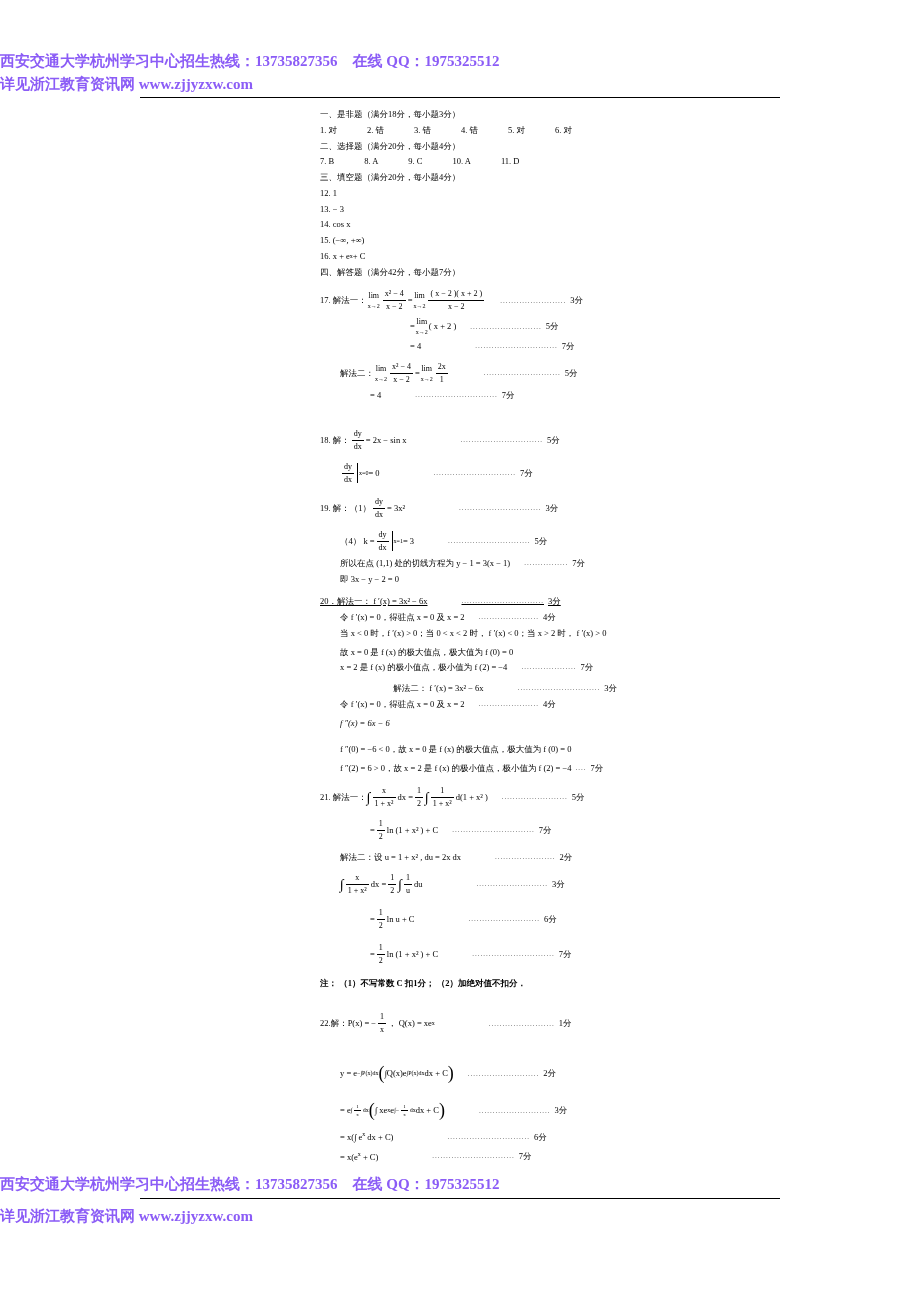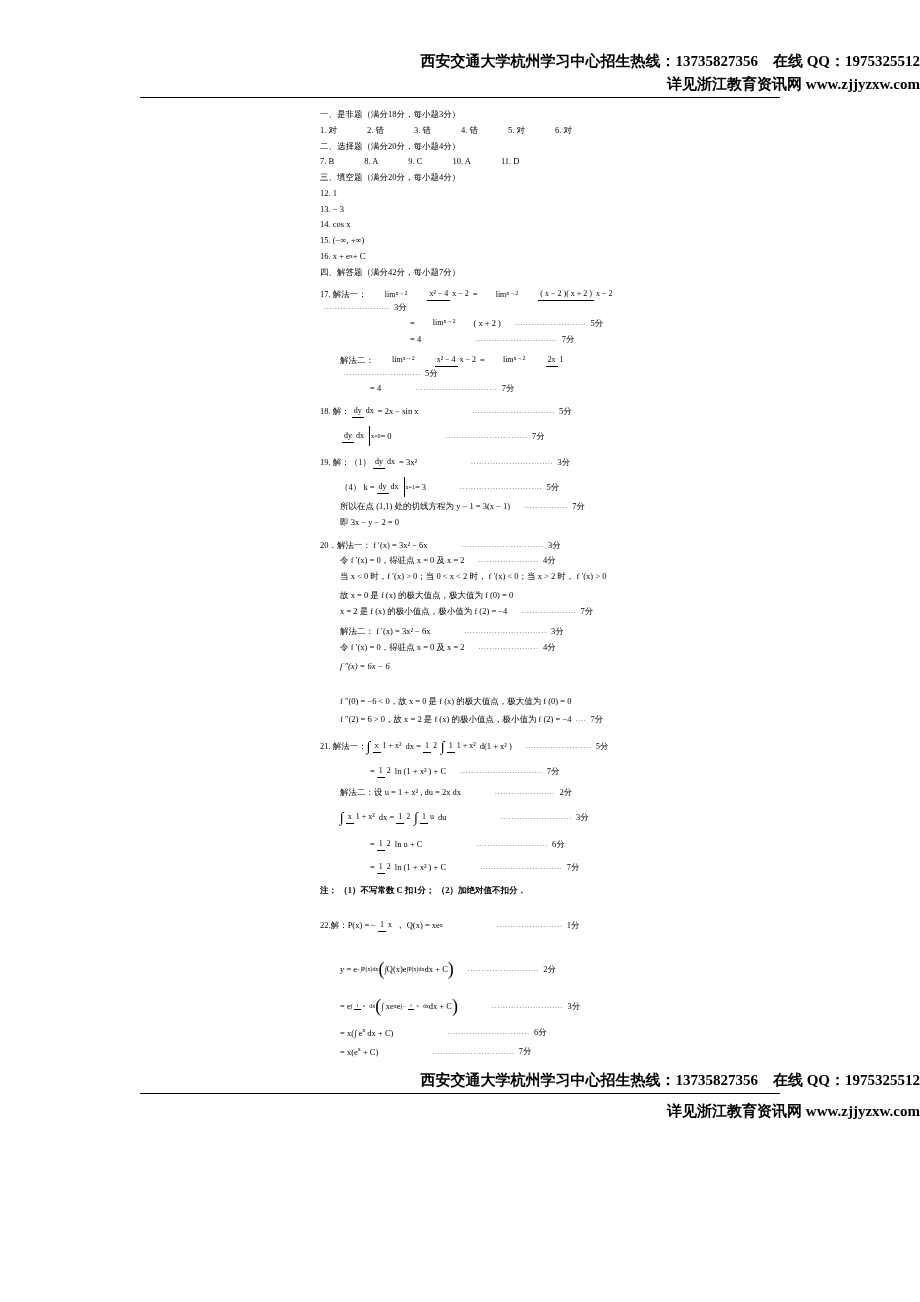--- a/index.html
+++ b/index.html
@@ -9,24 +9,24 @@
     font-family: "SimSun", "宋体", serif;
     width: 920px;
   }
   .page {
     width: 920px;
     position: relative;
     padding-top: 50px;
     padding-bottom: 40px;
   }
   .header, .footer {
-    text-align: right;
+    text-align: left;
     font-family: "SimSun", serif;
     font-weight: bold;
-    color: #000000;
+    color: #8b5cf6;
     font-size: 15px;
     line-height: 1.5;
     width: 920px;
   }
   .footer {
     position: relative;
     margin-top: 10px;
   }
   .hr {
     border: none;
@@ -46,35 +46,35 @@
   .ind3 { padding-left: 90px; }
   .dots {
     flex: 0 0 auto;
     letter-spacing: 1px;
     color:#555;
     font-size:7px;
     padding: 0 4px;
   }
   .frac {
     display: inline-flex;
-    flex-direction: row;
+    flex-direction: column;
     vertical-align: middle;
     text-align: center;
     font-size: 8px;
     margin: 0 2px;
   }
   .frac .n { border-bottom: 0.7px solid #000; padding: 0 2px; }
   .frac .d { padding: 0 2px; }
   .lim {
     display: inline-flex;
-    flex-direction: row;
+    flex-direction: column;
     vertical-align: middle;
     text-align: center;
     font-size: 8px;
-    margin: 0 18px;
+    margin: 0 1px;
   }
   .lim .t { }
   .lim .b { font-size: 6px; }
   .sup { font-size: 6px; vertical-align: super; }
   .sub { font-size: 6px; vertical-align: sub; }
   .bigbar {
     display:inline-block;
     border-left:0.7px solid #000;
     height:20px;
     vertical-align:middle;
@@ -203,21 +203,21 @@
       <span class="sp2"></span><span class="dots">............................</span>
       <span>5分</span>
     </div>
     <div class="row ind2">
       <span>= 4</span>
       <span class="sp2"></span>
         <span class="dots">..............................</span>
       <span>7分</span>
     </div>
 
-    <div class="row" style="margin-top:10px;">
+    <div class="row" style="margin-top:26px;">
       <span>18. 解：</span>
       <span class="frac">
           <span class="n">dy</span>
           <span class="d">dx</span>
         </span>
       <span> = 2x − sin x</span>
       <span class="sp3"></span>
         <span class="dots">..............................</span>
       <span>5分</span>
     </div>
@@ -259,55 +259,55 @@
       <span>5分</span>
     </div>
     <div class="row ind1">
       <span>所以在点 (1,1) 处的切线方程为 y − 1 = 3(x − 1)</span>
       <span class="sp"></span>
         <span class="dots">................</span>
       <span>7分</span>
     </div>
     <div class="row ind1">即 3x − y − 2 = 0</div>
 
-    <div class="row" style="margin-top:10px;">
+    <div class="row" style="margin-top:10px;text-decoration:underline;">
       <span>20．解法一：  f ′(x) = 3x² − 6x</span>
       <span class="sp2"></span>
         <span class="dots">..............................</span>
       <span>3分</span>
     </div>
     <div class="row ind1">
       <span>令  f ′(x) = 0，得驻点 x = 0 及 x = 2</span>
       <span class="sp"></span>
         <span class="dots">......................</span>
       <span>4分</span>
     </div>
     <div class="row ind1">当  x &lt; 0 时，f ′(x) &gt; 0；当   0 &lt; x &lt; 2 时， f ′(x) &lt; 0；当  x &gt; 2 时， f ′(x) &gt; 0</div>
     <div class="row ind1" style="margin-top:6px;">故  x = 0 是 f (x) 的极大值点，极大值为 f (0) = 0</div>
     <div class="row ind1">
       <span>     x = 2 是 f (x) 的极小值点，极小值为 f (2) = −4</span>
       <span class="sp"></span>
         <span class="dots">....................</span>
       <span>7分</span>
     </div>
 
-    <div class="row ind1" style="margin-top:8px;">
+    <div class="row ind1" style="margin-top:8px;justify-content:center;">
       <span>解法二：  f ′(x) = 3x² − 6x</span>
       <span class="sp2"></span>
         <span class="dots">..............................</span>
       <span>3分</span>
     </div>
     <div class="row ind1">
       <span>令  f ′(x) = 0，得驻点 x = 0 及 x = 2</span>
       <span class="sp"></span>
         <span class="dots">......................</span>
       <span>4分</span>
     </div>
     <div class="row ind1" style="margin-top:6px;font-style:italic;">  f ″(x) = 6x − 6</div>
-    <div class="row ind1" style="margin-top:22px;font-family:Liberation Serif, serif;"> f ″(0) = −6 &lt; 0，故  x = 0 是 f (x) 的极大值点，极大值为 f (0) = 0</div>
+    <div class="row ind1" style="margin-top:14px;font-family:Liberation Serif, serif;"> f ″(0) = −6 &lt; 0，故  x = 0 是 f (x) 的极大值点，极大值为 f (0) = 0</div>
     <div class="row ind1" style="margin-top:6px;">
       <span> f ″(2) = 6 &gt; 0，故  x = 2 是 f (x) 的极小值点，极小值为 f (2) = −4 </span>
       <span class="dots">....</span>
       <span>7分</span>
     </div>
 
     <div class="row" style="margin-top:10px;">
       <span>21. 解法一：</span>
       <span class="int">∫</span>
       <span class="frac">

